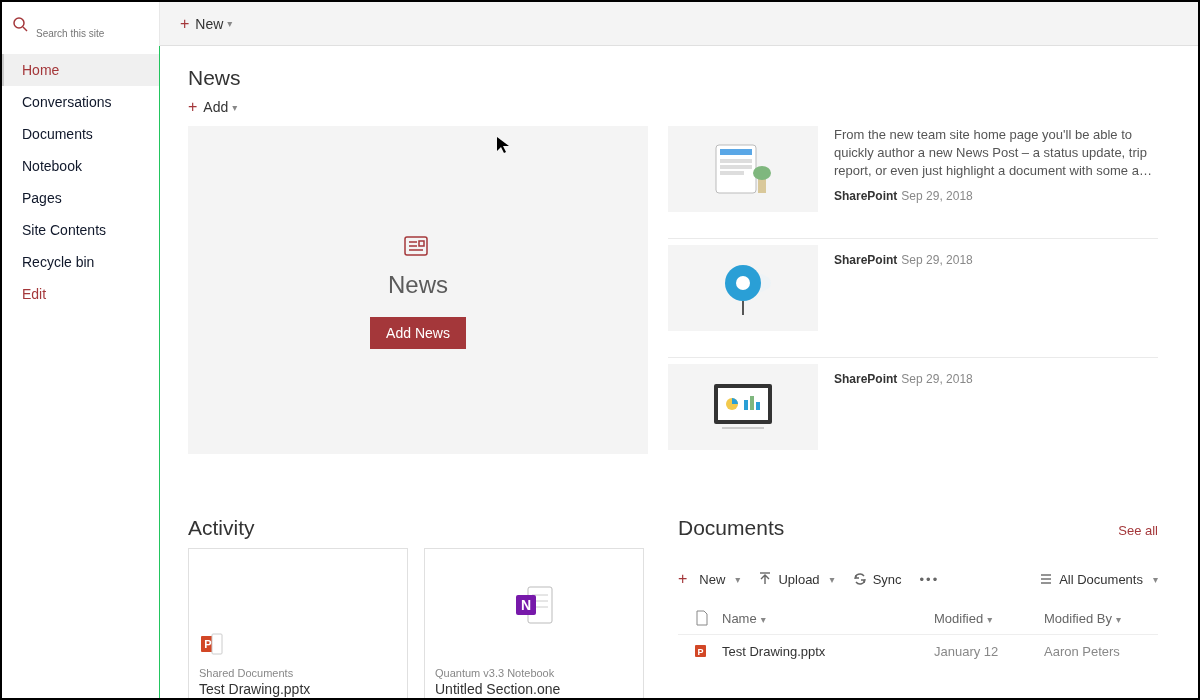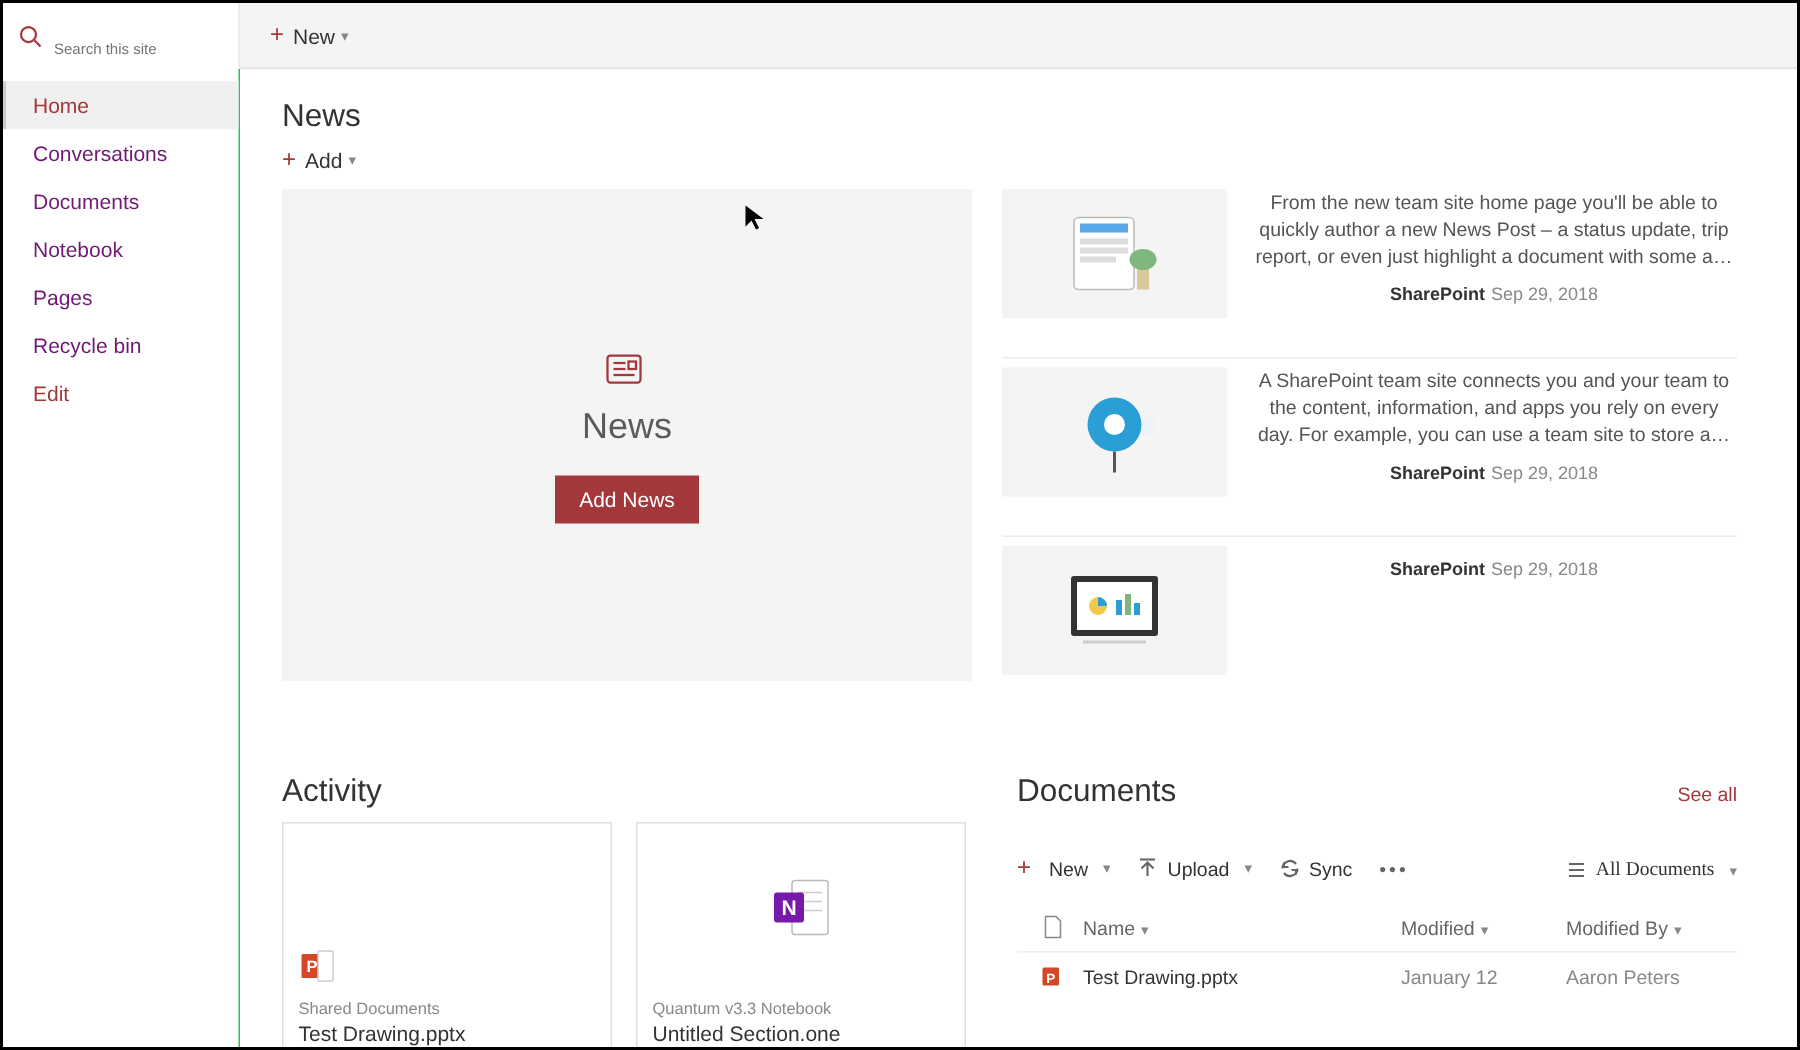--- a/index.html
+++ b/index.html
@@ -6,55 +6,55 @@
 body { font-family: "Segoe UI", Arial, sans-serif; font-size: 14px; color: #333; background: #fff; border: 2px solid #000; width: 1200px; height: 700px; overflow: hidden; position: relative; }
 .topbar { height: 44px; background: #f4f4f4; border-bottom: 1px solid #e0e0e0; display: flex; align-items: center; }
 .search-box { width: 158px; height: 44px; display: flex; align-items: center; padding: 0 10px; border-right: 1px solid #e8e8e8; background: #fff; }
 .search-box svg { flex: 0 0 16px; }
 .search-box input { border: none; outline: none; font-size: 10px; color: #666; margin-left: 8px; width: 100%; background: transparent; margin-top: 20px; }
 .topbar-actions { padding: 0 20px; display: flex; align-items: center; }
 .new-btn { display: flex; align-items: center; color: #333; cursor: pointer; }
 .plus-icon { color: #a4373a; font-size: 16px; margin-right: 6px; font-weight: 300; }
 .layout { display: flex; height: calc(100% - 44px); }
 .sidebar { width: 158px; border-right: 1px solid #22c55e; padding-top: 8px; }
-.sidebar-item { padding: 8px 20px; font-size: 14px; color: #701a75; cursor: pointer; }
+.sidebar-item { padding: 8px 20px; font-size: 14px; color: #0f172a; cursor: pointer; }
 .sidebar-item.active { background: #f0f0f0; color: #a4373a; border-left: 2px solid #ccc; padding-left: 18px; }
 .sidebar-item.edit { color: #a4373a; }
 .main { flex: 1; overflow-y: auto; padding: 20px 40px 0 28px; }
 .section-title { font-size: 21px; font-weight: 400; color: #333; margin-bottom: 8px; }
 .add-row { display: flex; align-items: center; margin-bottom: 10px; color: #333; cursor: pointer; }
 .news-row { display: flex; gap: 20px; }
 .news-hero { width: 460px; height: 328px; background: #f4f4f4; display: flex; flex-direction: column; align-items: center; justify-content: center; text-align: center; padding: 20px; }
 .news-hero-icon { margin-bottom: 8px; }
 .news-hero-title { font-size: 24px; font-weight: 400; color: #5b5b5b; }
 .news-hero-desc { font-size: 13px; color: #666; margin-top: 10px; line-height: 1.4; max-width: 240px; }
 .add-news-btn { margin-top: 18px; background: #a4373a; color: #fff; border: none; padding: 8px 16px; font-size: 14px; cursor: pointer; }
 .news-list { flex: 1; display: flex; flex-direction: column; }
 .news-item { display: flex; gap: 16px; padding: 6px 0 20px 0; border-top: 1px solid #eaeaea; margin-bottom: 6px; }
 .news-item:first-child { border-top: none; padding-top: 0; }
 .news-thumb { width: 150px; height: 86px; background: #f4f4f4; display: flex; align-items: center; justify-content: center; flex: 0 0 150px; }
-.news-text { flex: 1; text-align: center; }
+.news-text { flex: 1; }
 .news-text .excerpt { font-size: 13px; color: #555; line-height: 1.4; display: -webkit-box; -webkit-line-clamp: 3; -webkit-box-orient: vertical; overflow: hidden; }
 .news-meta { margin-top: 8px; font-size: 12px; }
 .news-meta .author { font-weight: 600; color: #333; }
 .news-meta .date { color: #888; margin-left: 4px; }
 .lower-row { display: flex; gap: 30px; margin-top: 40px; }
 .lower-left { width: 460px; }
 .lower-right { flex: 1; }
 .docs-header { display: flex; align-items: baseline; justify-content: space-between; margin-bottom: 16px; }
 .see-all { color: #a4373a; font-size: 13px; cursor: pointer; }
 .activity-cards { display: flex; gap: 16px; }
 .activity-card { width: 220px; height: 160px; border: 1px solid #e0e0e0; padding: 10px; display: flex; flex-direction: column; justify-content: flex-end; position: relative; }
 .activity-card .card-ic { position: absolute; bottom: 48px; left: 10px; }
 .activity-card.onenote .card-ic { position: static; align-self: center; margin: auto; }
 .card-lib { font-size: 11px; color: #888; margin-top: 14px; }
 .card-name { font-size: 14px; color: #333; margin-top: 2px; }
 .doc-toolbar { display: flex; align-items: center; gap: 18px; padding: 6px 0; }
 .doc-tool { display: flex; align-items: center; gap: 6px; font-size: 13px; color: #333; cursor: pointer; }
-.doc-view { margin-left: auto; display: flex; align-items: flex-end; gap: 6px; font-size: 13px; color: #333; cursor: pointer; font-family: Liberation Serif, serif; }
+.doc-view { margin-left: auto; display: flex; align-items: center; gap: 6px; font-size: 13px; color: #333; cursor: pointer; }
 .doc-table { margin-top: 8px; }
 .doc-head, .doc-row { display: flex; align-items: center; padding: 8px 4px; font-size: 13px; }
 .doc-head { color: #666; border-bottom: 1px solid #eee; }
 .col-icon { width: 40px; display:flex; justify-content:center; }
 .col-name { flex: 1; }
 .col-mod { width: 110px; }
 .col-by { width: 110px; }
 .chev { font-size: 10px; color: #888; margin-left: 4px; }
 .cursor-arrow { position: absolute; left: 494px; top: 134px; pointer-events: none; }
 .ellipsis-dots { letter-spacing: 2px; color: #666; }
@@ -79,20 +79,21 @@
   </div>
 </div>
 
 <div class="layout">
   <div class="sidebar">
     <div class="sidebar-item active">Home</div>
     <div class="sidebar-item">Conversations</div>
     <div class="sidebar-item">Documents</div>
     <div class="sidebar-item">Notebook</div>
     <div class="sidebar-item">Pages</div>
+    <div class="sidebar-item">Site Contents</div>
     <div class="sidebar-item">Recycle bin</div>
     <div class="sidebar-item edit">Edit</div>
   </div>
 
   <div class="main">
     <div>
       <h2 class="section-title">News</h2>
       <div class="add-row">
         <span class="plus-icon">+</span>
         <span>Add</span>
@@ -135,21 +136,20 @@
           <div class="news-item">
             <div class="news-thumb">
               <svg width="90" height="70" viewBox="0 0 90 70">
                   <ellipse cx="55" cy="30" rx="18" ry="10" fill="#eef3f6"></ellipse>
                   <circle cx="45" cy="30" r="18" fill="#2a9fd6"></circle>
                   <circle cx="45" cy="30" r="7" fill="#fff"></circle>
                   <line x1="45" y1="48" x2="45" y2="62" stroke="#555" stroke-width="2"></line>
                 </svg>
             </div>
             <div class="news-text">
-              <div class="excerpt">A SharePoint team site connects you and your team to the content, information, and apps you rely on every day. For example, you can use a team site to store a…</div>
               <div class="news-meta"><span class="author">SharePoint</span><span class="date">Sep 29, 2018</span></div>
             </div>
           </div>
           <div class="news-item">
             <div class="news-thumb">
               <svg width="90" height="70" viewBox="0 0 90 70">
                   <rect x="16" y="12" width="58" height="40" rx="2" fill="#333"></rect>
                   <rect x="20" y="16" width="50" height="32" fill="#fff"></rect>
                   <circle cx="34" cy="32" r="6" fill="#f2c94c"></circle>
                   <path d="M34 26 A6 6 0 0 1 40 32 L34 32 Z" fill="#2a9fd6"></path>

